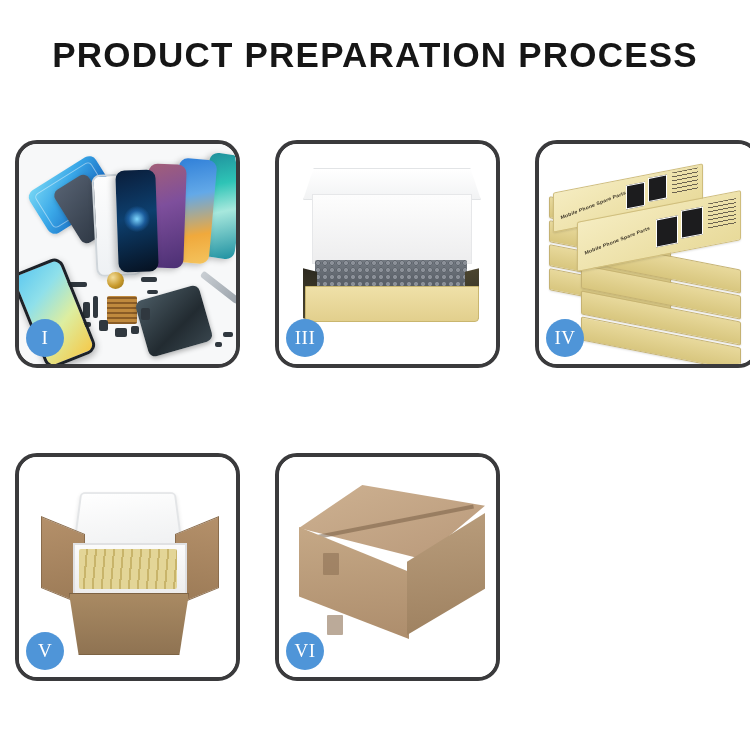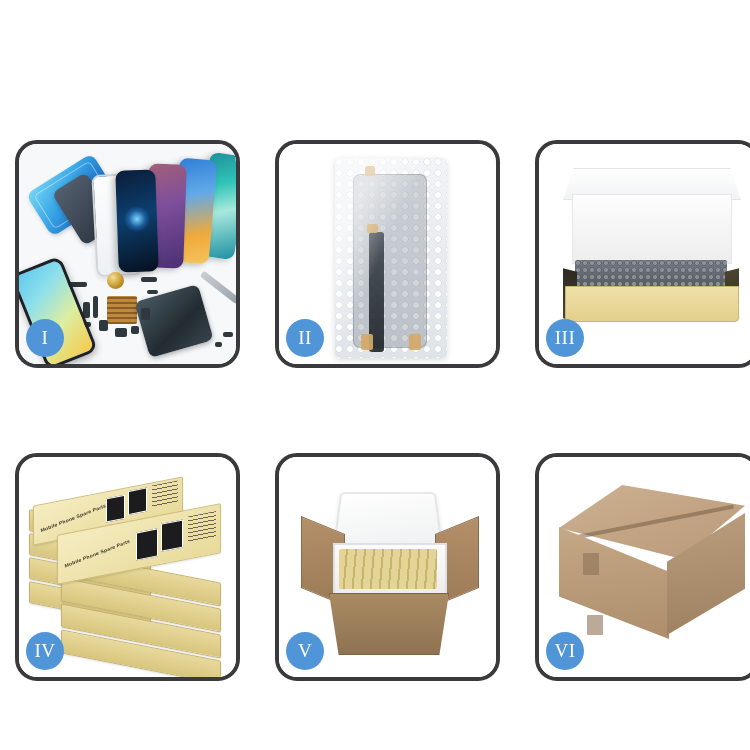--- a/index.html
+++ b/index.html
@@ -393,20 +393,21 @@
   .c-tape {
     position: absolute;
     background: rgba(141,114,85,.6);
     border-radius: 1px;
   }
 </style>
 </head>
 <body>
 
 <div class="header">
+  <h1 class="title">PRODUCT PREPARATION PROCESS</h1>
 </div>
 
 <div class="grid">
 
   <div class="panel p1">
     <div class="panel-stage">
       <div class="blue-film"></div>
       <div class="film-phone"></div>
       <div class="glass-panel"></div>
       <div class="fan-phone fp4"></div>
@@ -428,34 +429,20 @@
       <div class="prt" style="left:96px;  top:184px; width:12px; height:9px;"></div>
       <div class="prt" style="left:112px; top:182px; width:8px;  height:8px;"></div>
       <div class="prt" style="left:122px; top:164px; width:9px;  height:12px;"></div>
       <div class="prt" style="left:44px;  top:180px; width:7px;  height:14px;"></div>
       <div class="prt" style="left:204px; top:188px; width:10px; height:5px;"></div>
       <div class="prt" style="left:196px; top:198px; width:7px;  height:5px;"></div>
     </div>
     <div class="badge">I</div>
   </div>
 
-  <div class="panel p2">
-    <div class="panel-stage">
-      <div class="bag">
-        <div class="bag-screen"></div>
-        <div class="flex-cable"></div>
-        <div class="tape" style="left:30px; top:8px;  width:10px; height:10px;"></div>
-        <div class="tape" style="left:32px; top:66px; width:11px; height:9px;"></div>
-        <div class="tape" style="left:26px; top:176px;width:12px; height:16px;"></div>
-        <div class="tape" style="left:74px; top:176px;width:12px; height:16px;"></div>
-        <div class="bag-gloss"></div>
-      </div>
-    </div>
-    <div class="badge">II</div>
-  </div>
 
   <div class="panel p3">
     <div class="panel-stage">
       <div class="b3-lid"></div>
       <div class="b3-foam-back"></div>
       <div class="b3-foam-tray"></div>
       <div class="b3-left-wall"></div>
       <div class="b3-right-wall"></div>
       <div class="b3-front"></div>
     </div>

